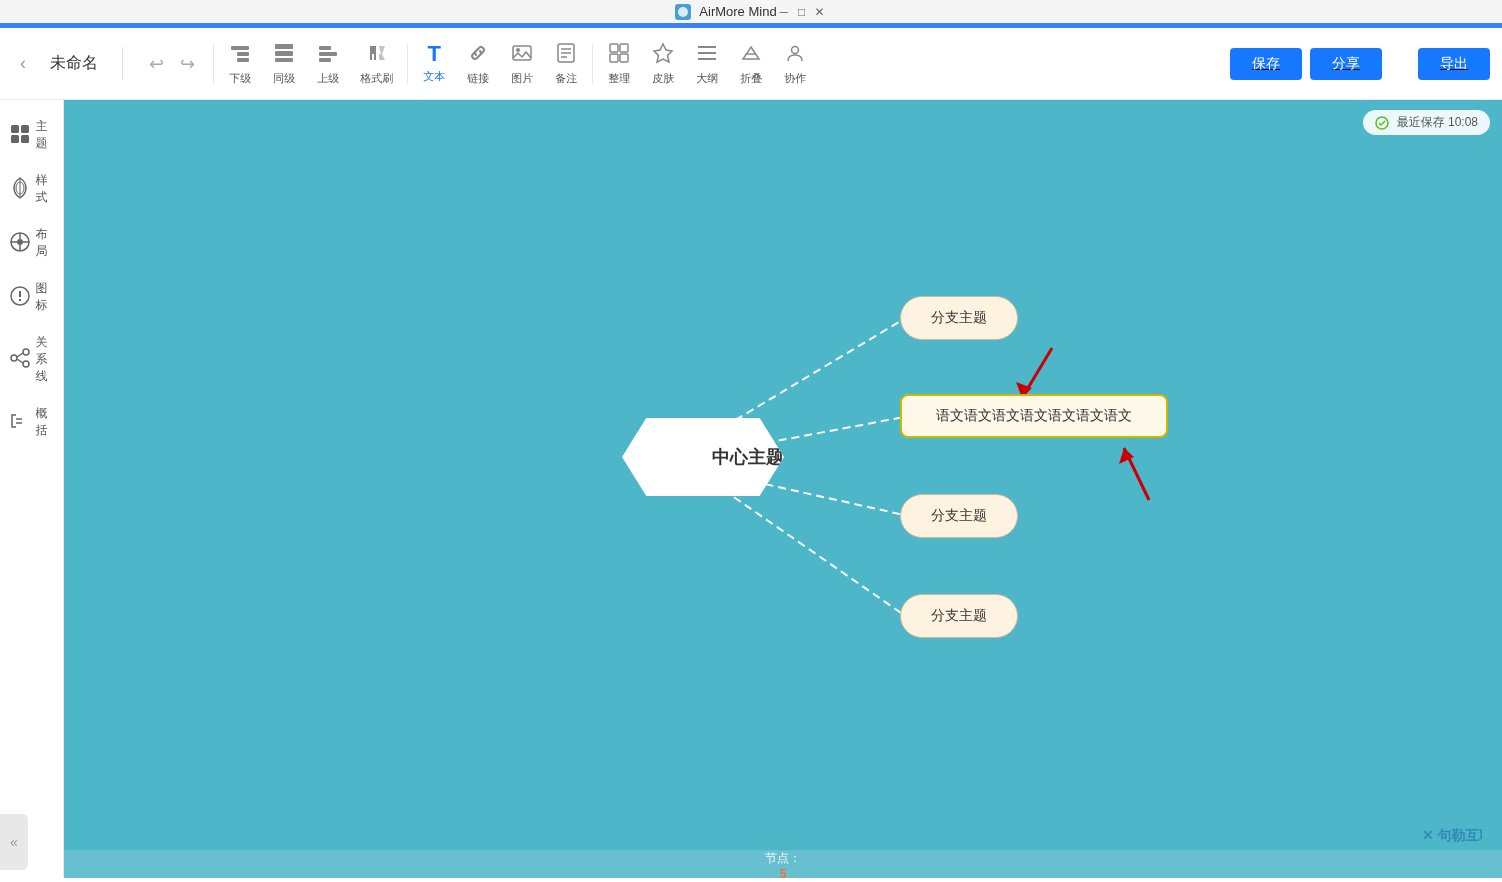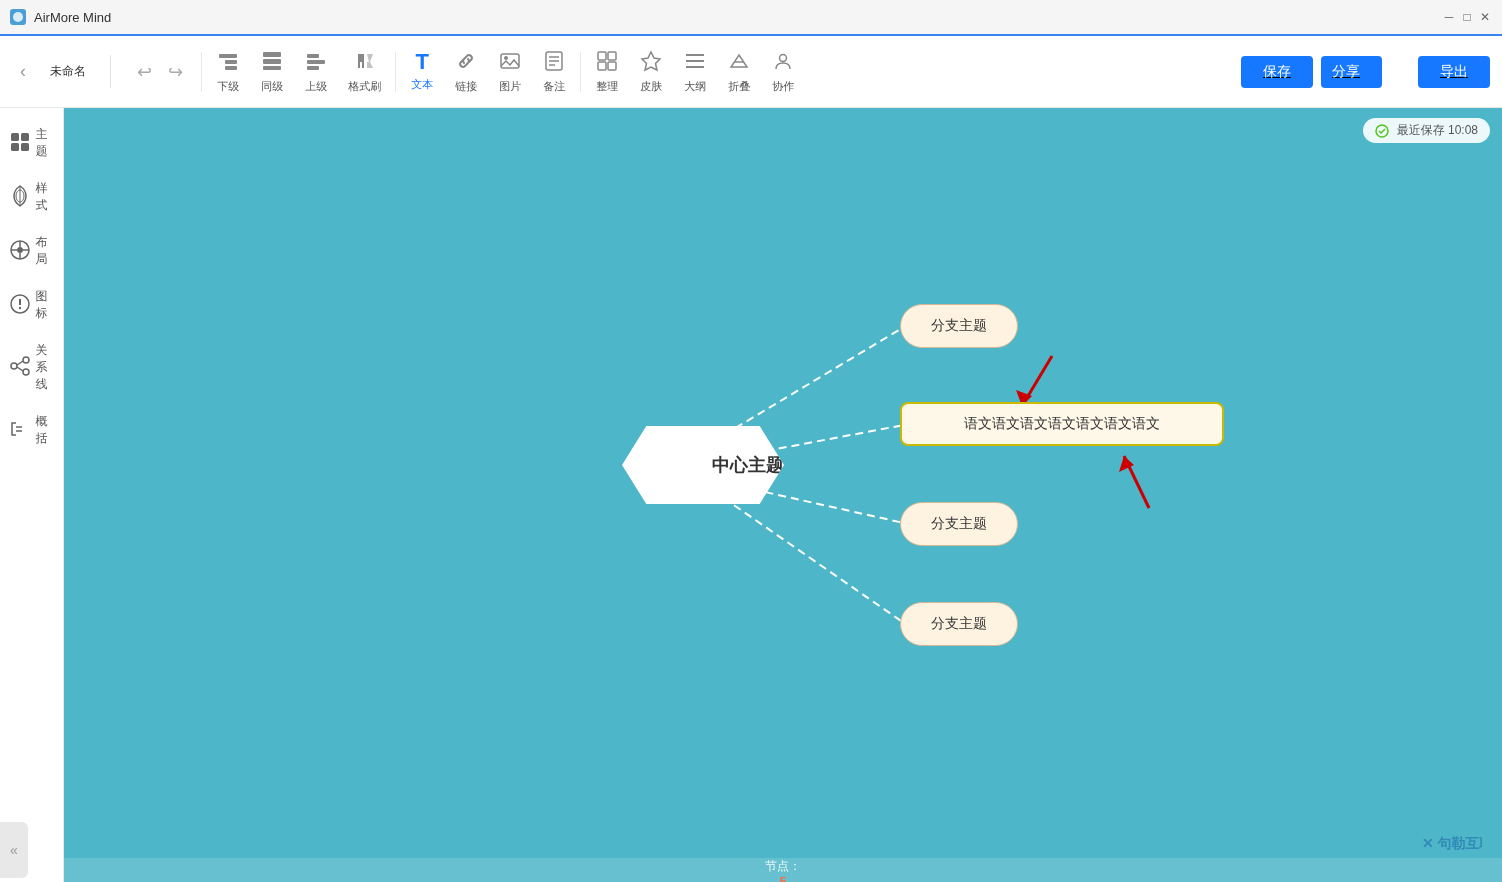--- a/index.html
+++ b/index.html
@@ -1,26 +1,26 @@
 <!DOCTYPE html>
 <html><head>
   <meta charset="utf-8">
   <style>
     * { margin: 0; padding: 0; box-sizing: border-box; }
     body { width: 1502px; height: 882px; overflow: hidden; font-family: 'Microsoft YaHei', Arial, sans-serif; background: #fff; }
 
     
     .title-bar {
-      height: 36px;
+      height: 28px;
       background: #f5f5f5;
       display: flex;
       align-items: center;
       padding: 0 10px;
-      justify-content: space-between;
-      border-bottom: 2px solid #3b82f6;
+      justify-content: center;
+      border-bottom: 5px solid #3b82f6;
       user-select: none;
     }
     .title-bar-left {
       display: flex;
       align-items: center;
       gap: 8px;
       font-size: 13px;
     }
     .title-bar-icon {
       width: 16px; height: 16px;
@@ -59,41 +59,41 @@
       gap: 4px; padding: 6px 10px; cursor: pointer; border-radius: 4px;
       font-size: 11px; color: #555; min-width: 44px;
     }
     .tb-btn-icon { font-size: 20px; line-height: 1; }
     .tb-btn-active { color: #1890ff; }
     .tb-btn-active .tb-btn-icon { color: #1890ff; }
 
     .tb-separator { width: 1px; height: 40px; background: #e8e8e8; margin: 0 4px; }
 
     .toolbar-back { font-size: 18px; color: #999; cursor: pointer; padding: 6px 8px; }
-    .toolbar-title { font-size: 12px; color: #333; font-weight: 500; padding: 0 8px; }
+    .toolbar-title { font-size: 16px; color: #333; font-weight: 500; padding: 0 8px; }
 
     .toolbar-history { display: flex; gap: 4px; margin: 0 8px; }
     .toolbar-history-btn { font-size: 18px; color: #aaa; cursor: pointer; padding: 4px 6px; }
 
     .toolbar-actions {
       margin-left: auto;
       display: flex;
       gap: 8px;
       text-decoration: underline;
     }
     .action-btn {
       padding: 7px 22px;
       border-radius: 4px;
       font-size: 14px;
       cursor: pointer;
       border: none;
       font-family: inherit;
     }
     .btn-save { background: #1677ff; color: #fff; }
-    .btn-share { background: #1677ff; color: #fff; padding-left: 11px; }
+    .btn-share { background: #1677ff; color: #fff; }
     .btn-export { background: #1677ff; color: #fff; margin-left: 28px; }
 
     
     .main-layout {
       display: flex;
       height: calc(882px - 32px - 72px);
     }
 
     
     .sidebar {
@@ -457,21 +457,21 @@
       border-radius: 22px;
       display: flex; align-items: center; justify-content: center;
       font-size: 14px; color: #333;
     ">
       <span>分支主题</span>
     </div>
 
     <div style="
       position:absolute;
       left: 836px; top: 294px;
-      width: 324px; height: 44px;
+      width: 268px; height: 44px;
       background: #fdf8e8;
       border: 2px solid #ccb800;
       border-radius: 8px;
       display: flex; align-items: center; justify-content: center;
       font-size: 14px; color: #333;
     ">
       <span>语文语文语文语文语文语文语文</span>
     </div>
 
     <div style="

